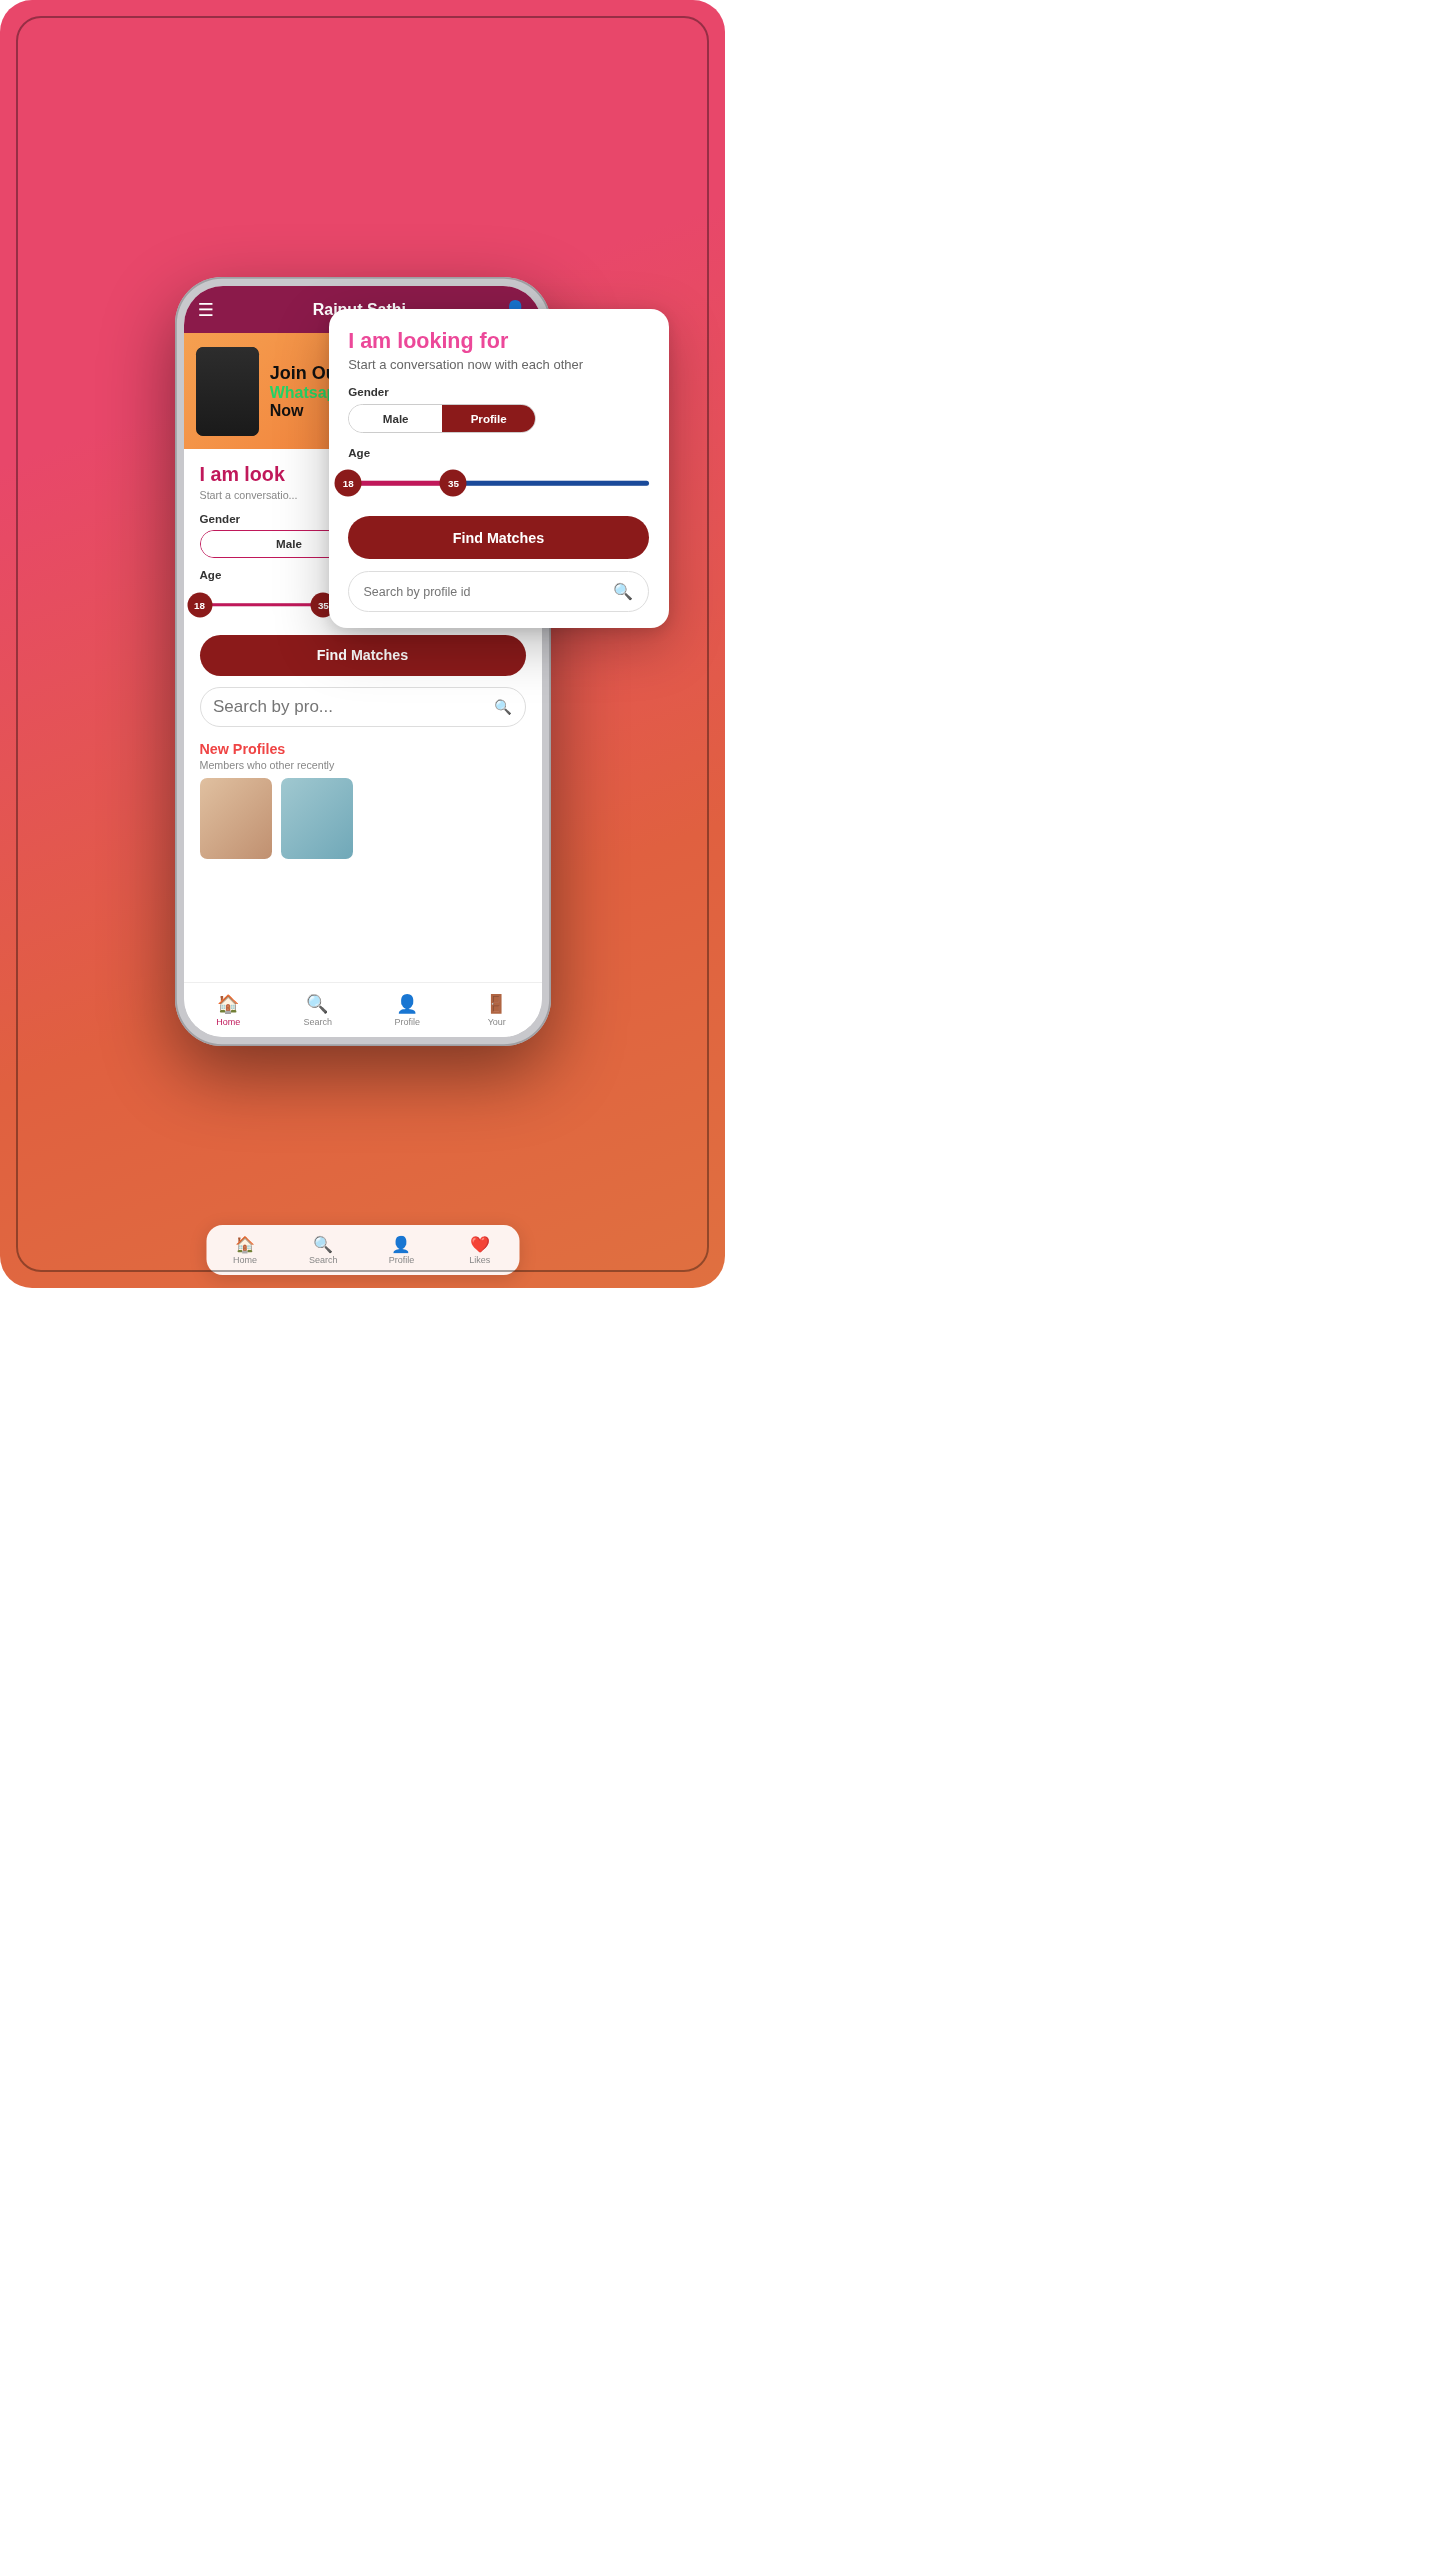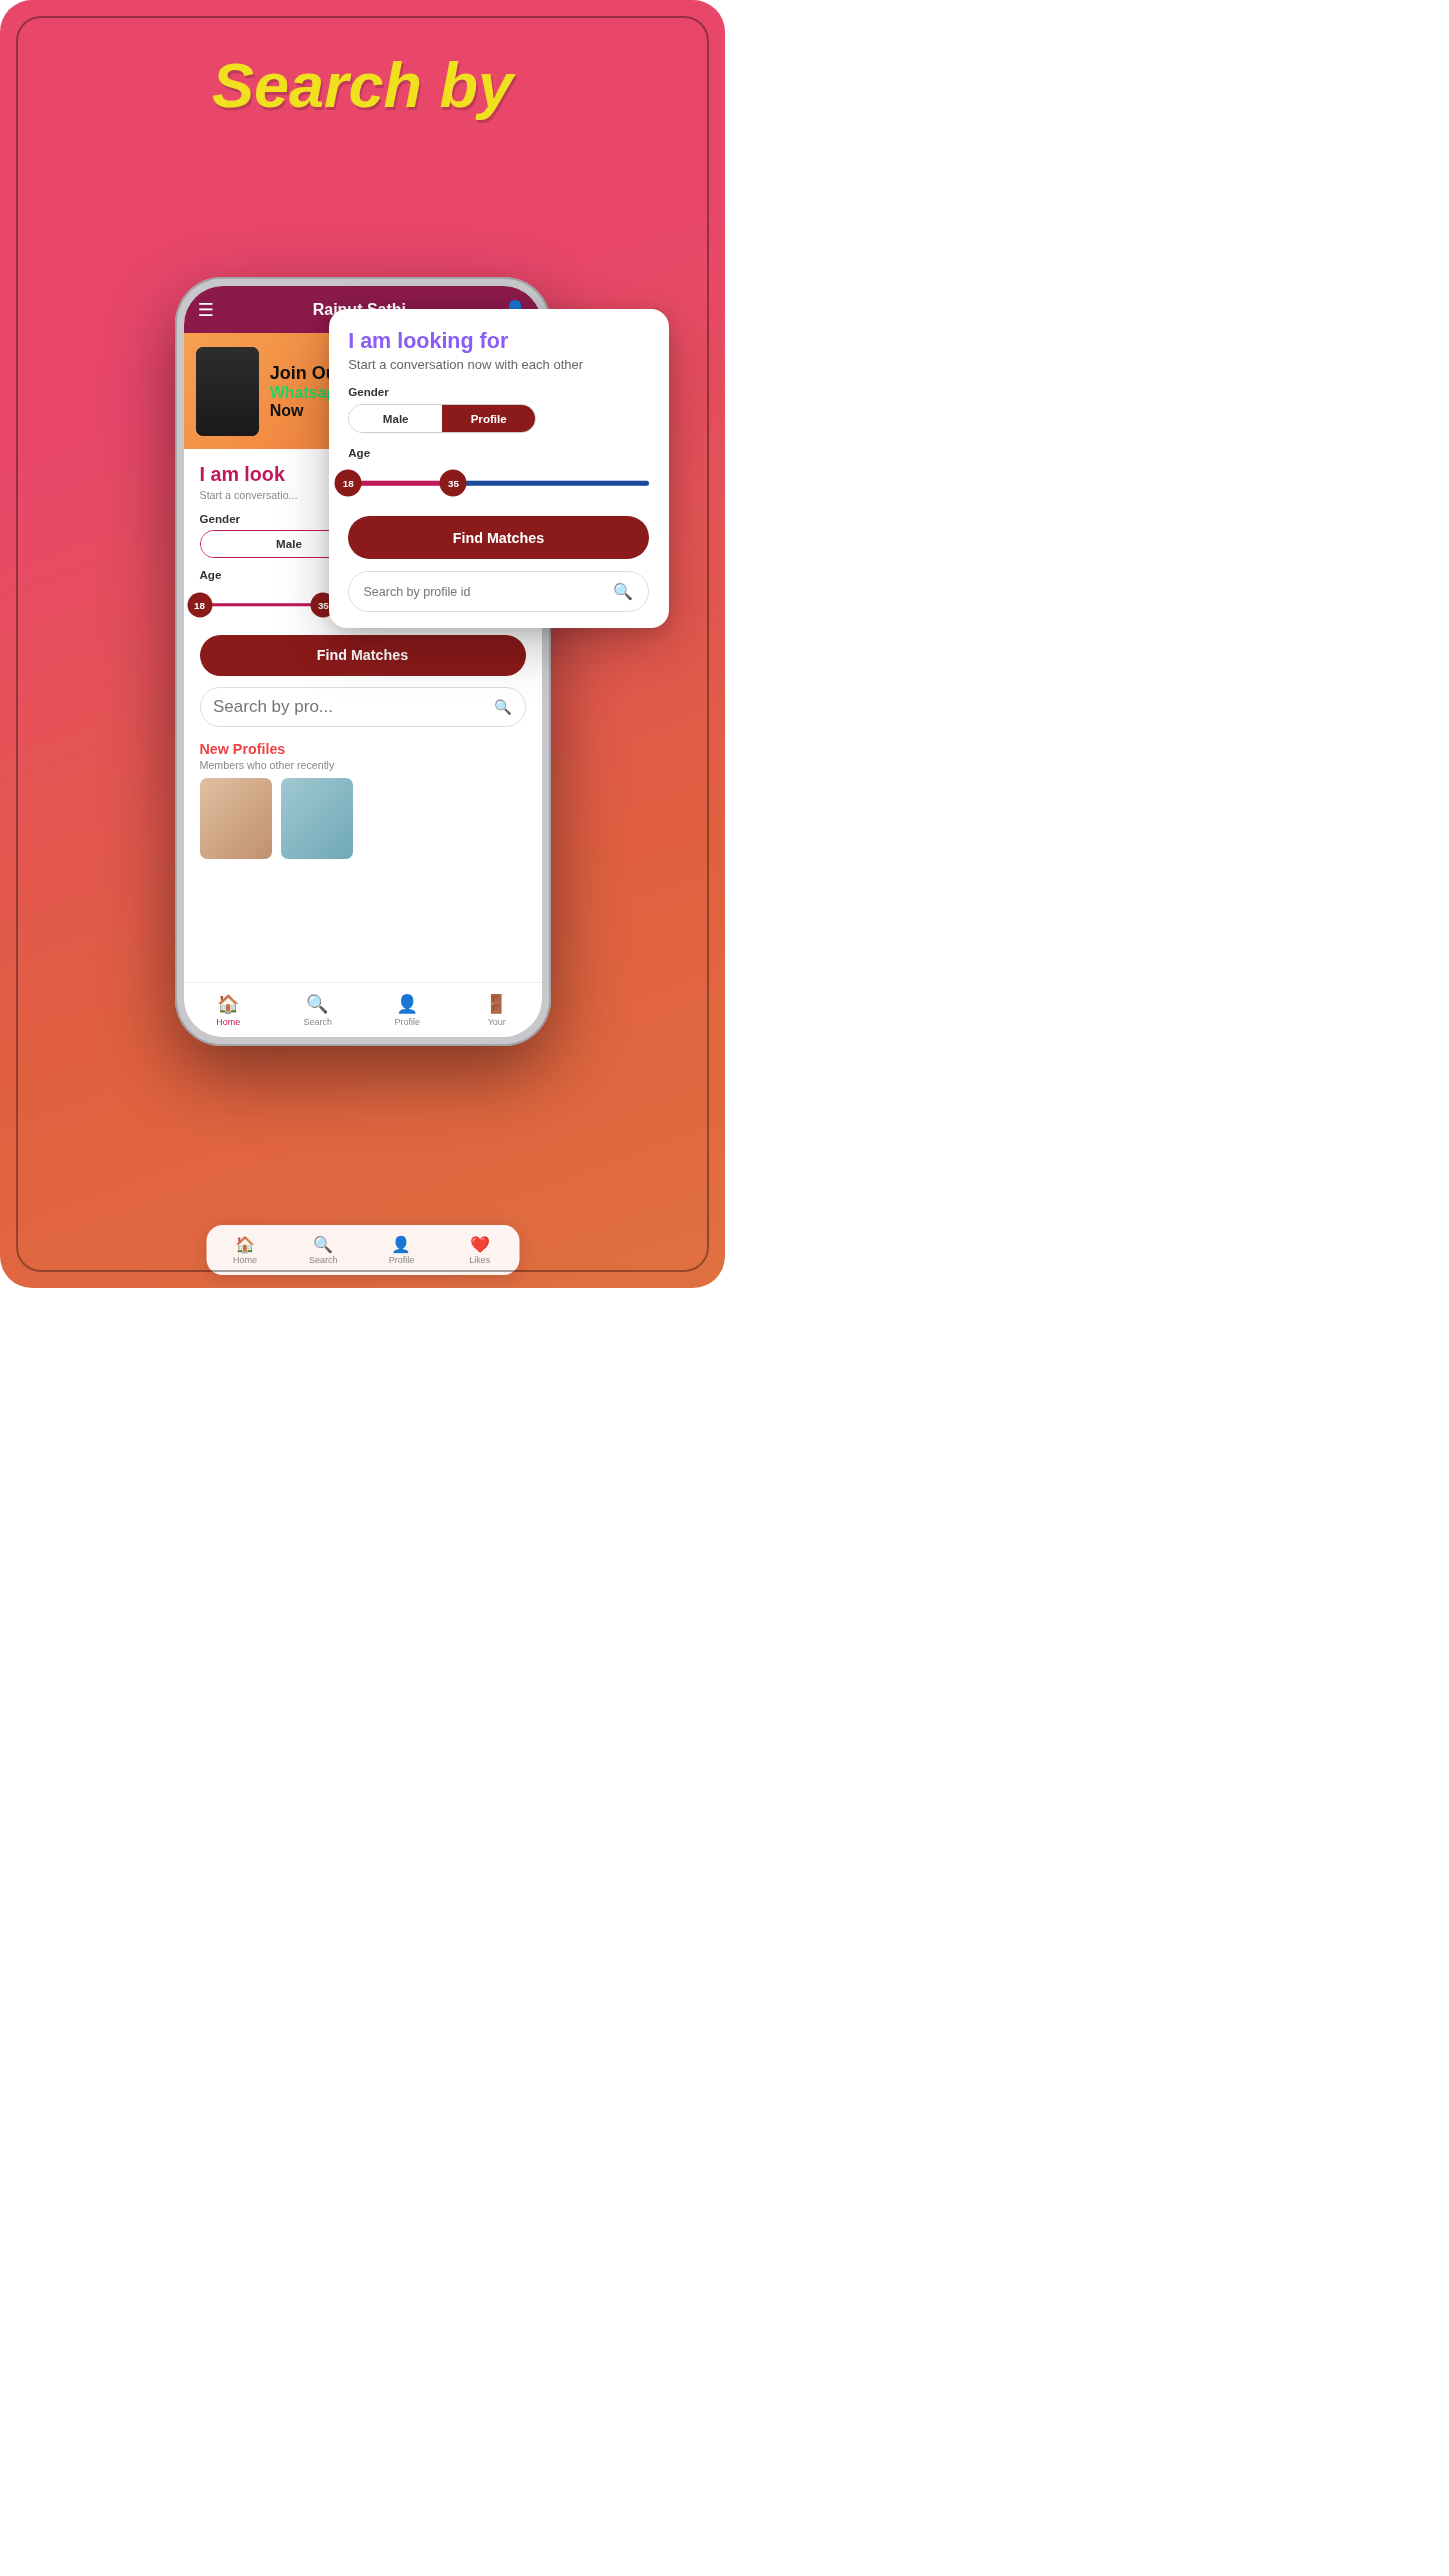--- a/index.html
+++ b/index.html
@@ -340,21 +340,21 @@
       width: 340px;
       background: #fff;
       border-radius: 18px;
       padding: 19.7px 19.7px 16px 19.7px;
       box-shadow: 0 18px 54px rgba(0,0,0,0.25), 0 3.6px 14.3px rgba(0,0,0,0.12);
       z-index: 50;
     }
     .fc-title {
       font-size: 21.5px;
       font-weight: 800;
-      color: #8b5cf6;
+      color: #ec4899;
       margin-bottom: 3.6px;
     }
     .fc-sub {
       font-size: 13px;
       color: #666;
       margin-bottom: 12.5px;
     }
     .fc-gender-label {
       font-size: 11.6px;
       color: #333;
@@ -492,21 +492,20 @@
     }
     .bnav-icon { font-size: 16px; margin-bottom: 0.9px; }
   </style>
 </head>
 <body>
 
 <div class="bg">
   <div class="outer-border"></div>
 
   <div class="headline">
-    <span class="headline-text">Search by</span>
   </div>
 
   <div class="phone-wrap">
     <div class="phone-outer">
       <div class="phone-screen">
 
         <div class="app-header">
           <span class="hamburger-icon">☰</span>
           <span class="app-header-title">Rajput Sathi</span>
           <span class="profile-icon-header">👤</span>

